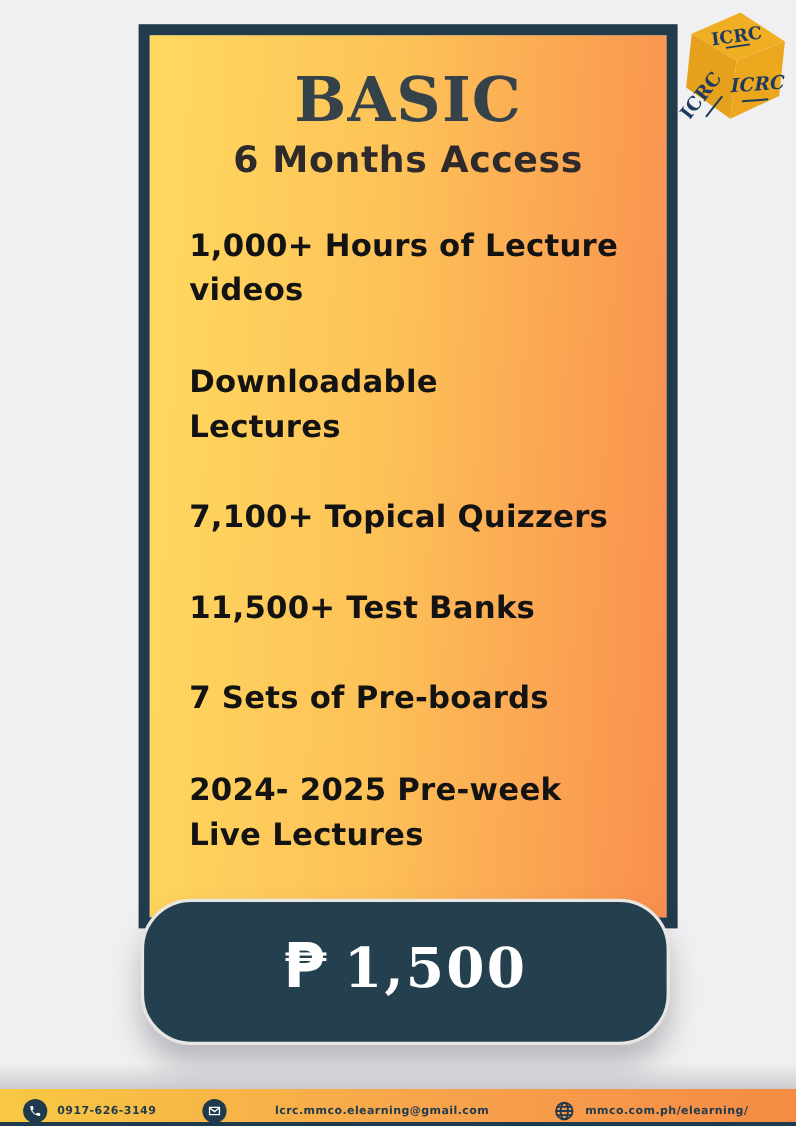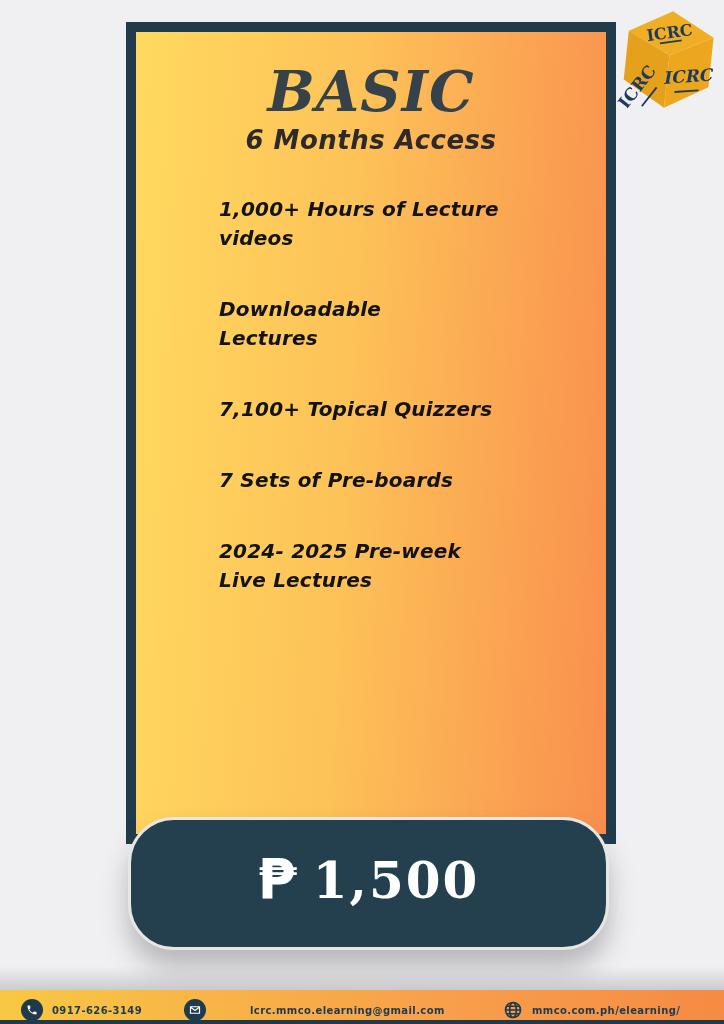--- a/index.html
+++ b/index.html
@@ -14,37 +14,36 @@
   
   .logo-wrap {
     position:absolute; top:8px; right:6px; width:100px; height:104px;
   }
 
   
   .card {
     position:absolute; left:126px; top:22px; width:490px; height:822px;
     background:linear-gradient(93deg,#ffd95f 0%,#fdc258 45%,#f98f4e 100%);
     border:10px solid #213b4b;
-    font-style:italic;
   }
   .card-title {
     margin-top:30px; text-align:center;
     font-family:"DejaVu Serif","Liberation Serif",serif;
     font-weight:700; font-size:56px; line-height:1.05;
     color:#36424a; letter-spacing:1px;
   }
   .card-subtitle {
-    text-align:center; font-size:26px; font-weight:800;
+    text-align:center; font-size:33px; font-weight:800;
     color:#2e2a2b; letter-spacing:0.5px; margin-top:4px;
   }
   .features { margin:40px 26px 0 36px; }
   .feature {
-    font-size:20px; font-weight:700; color:#131313;
+    font-size:28px; font-weight:700; color:#131313;
     line-height:1.45; letter-spacing:0.2px;
-    white-space:pre-line; margin-bottom:42px;margin-left:47px;
+    white-space:pre-line; margin-bottom:42px;
   }
 
   
   .price-pill {
     position:absolute; left:128px; top:817px; width:481px; height:133px;
     background:#24404f; border:3px solid #e7e6e2; border-radius:46px;
     display:flex; align-items:baseline; justify-content:center;
     padding-top:26px; gap:16px;
     box-shadow:0 18px 26px rgba(80,80,88,0.35);
   }
@@ -108,20 +107,21 @@
 
 <div class="card">
   <div class="card-title">BASIC</div>
   <div class="card-subtitle">6 Months Access</div>
   <div class="features">
     <div class="feature">1,000+ Hours of Lecture
 videos</div>
     <div class="feature">Downloadable
 Lectures</div>
     <div class="feature">7,100+ Topical Quizzers</div>
+    <div class="feature">11,500+ Test Banks</div>
     <div class="feature">7 Sets of Pre-boards</div>
     <div class="feature">2024- 2025 Pre-week
 Live Lectures</div>
   </div>
 </div>
 
 <div class="price-pill">
   <span class="peso">₱</span>
   <span class="amount">1,500</span>
 </div>

